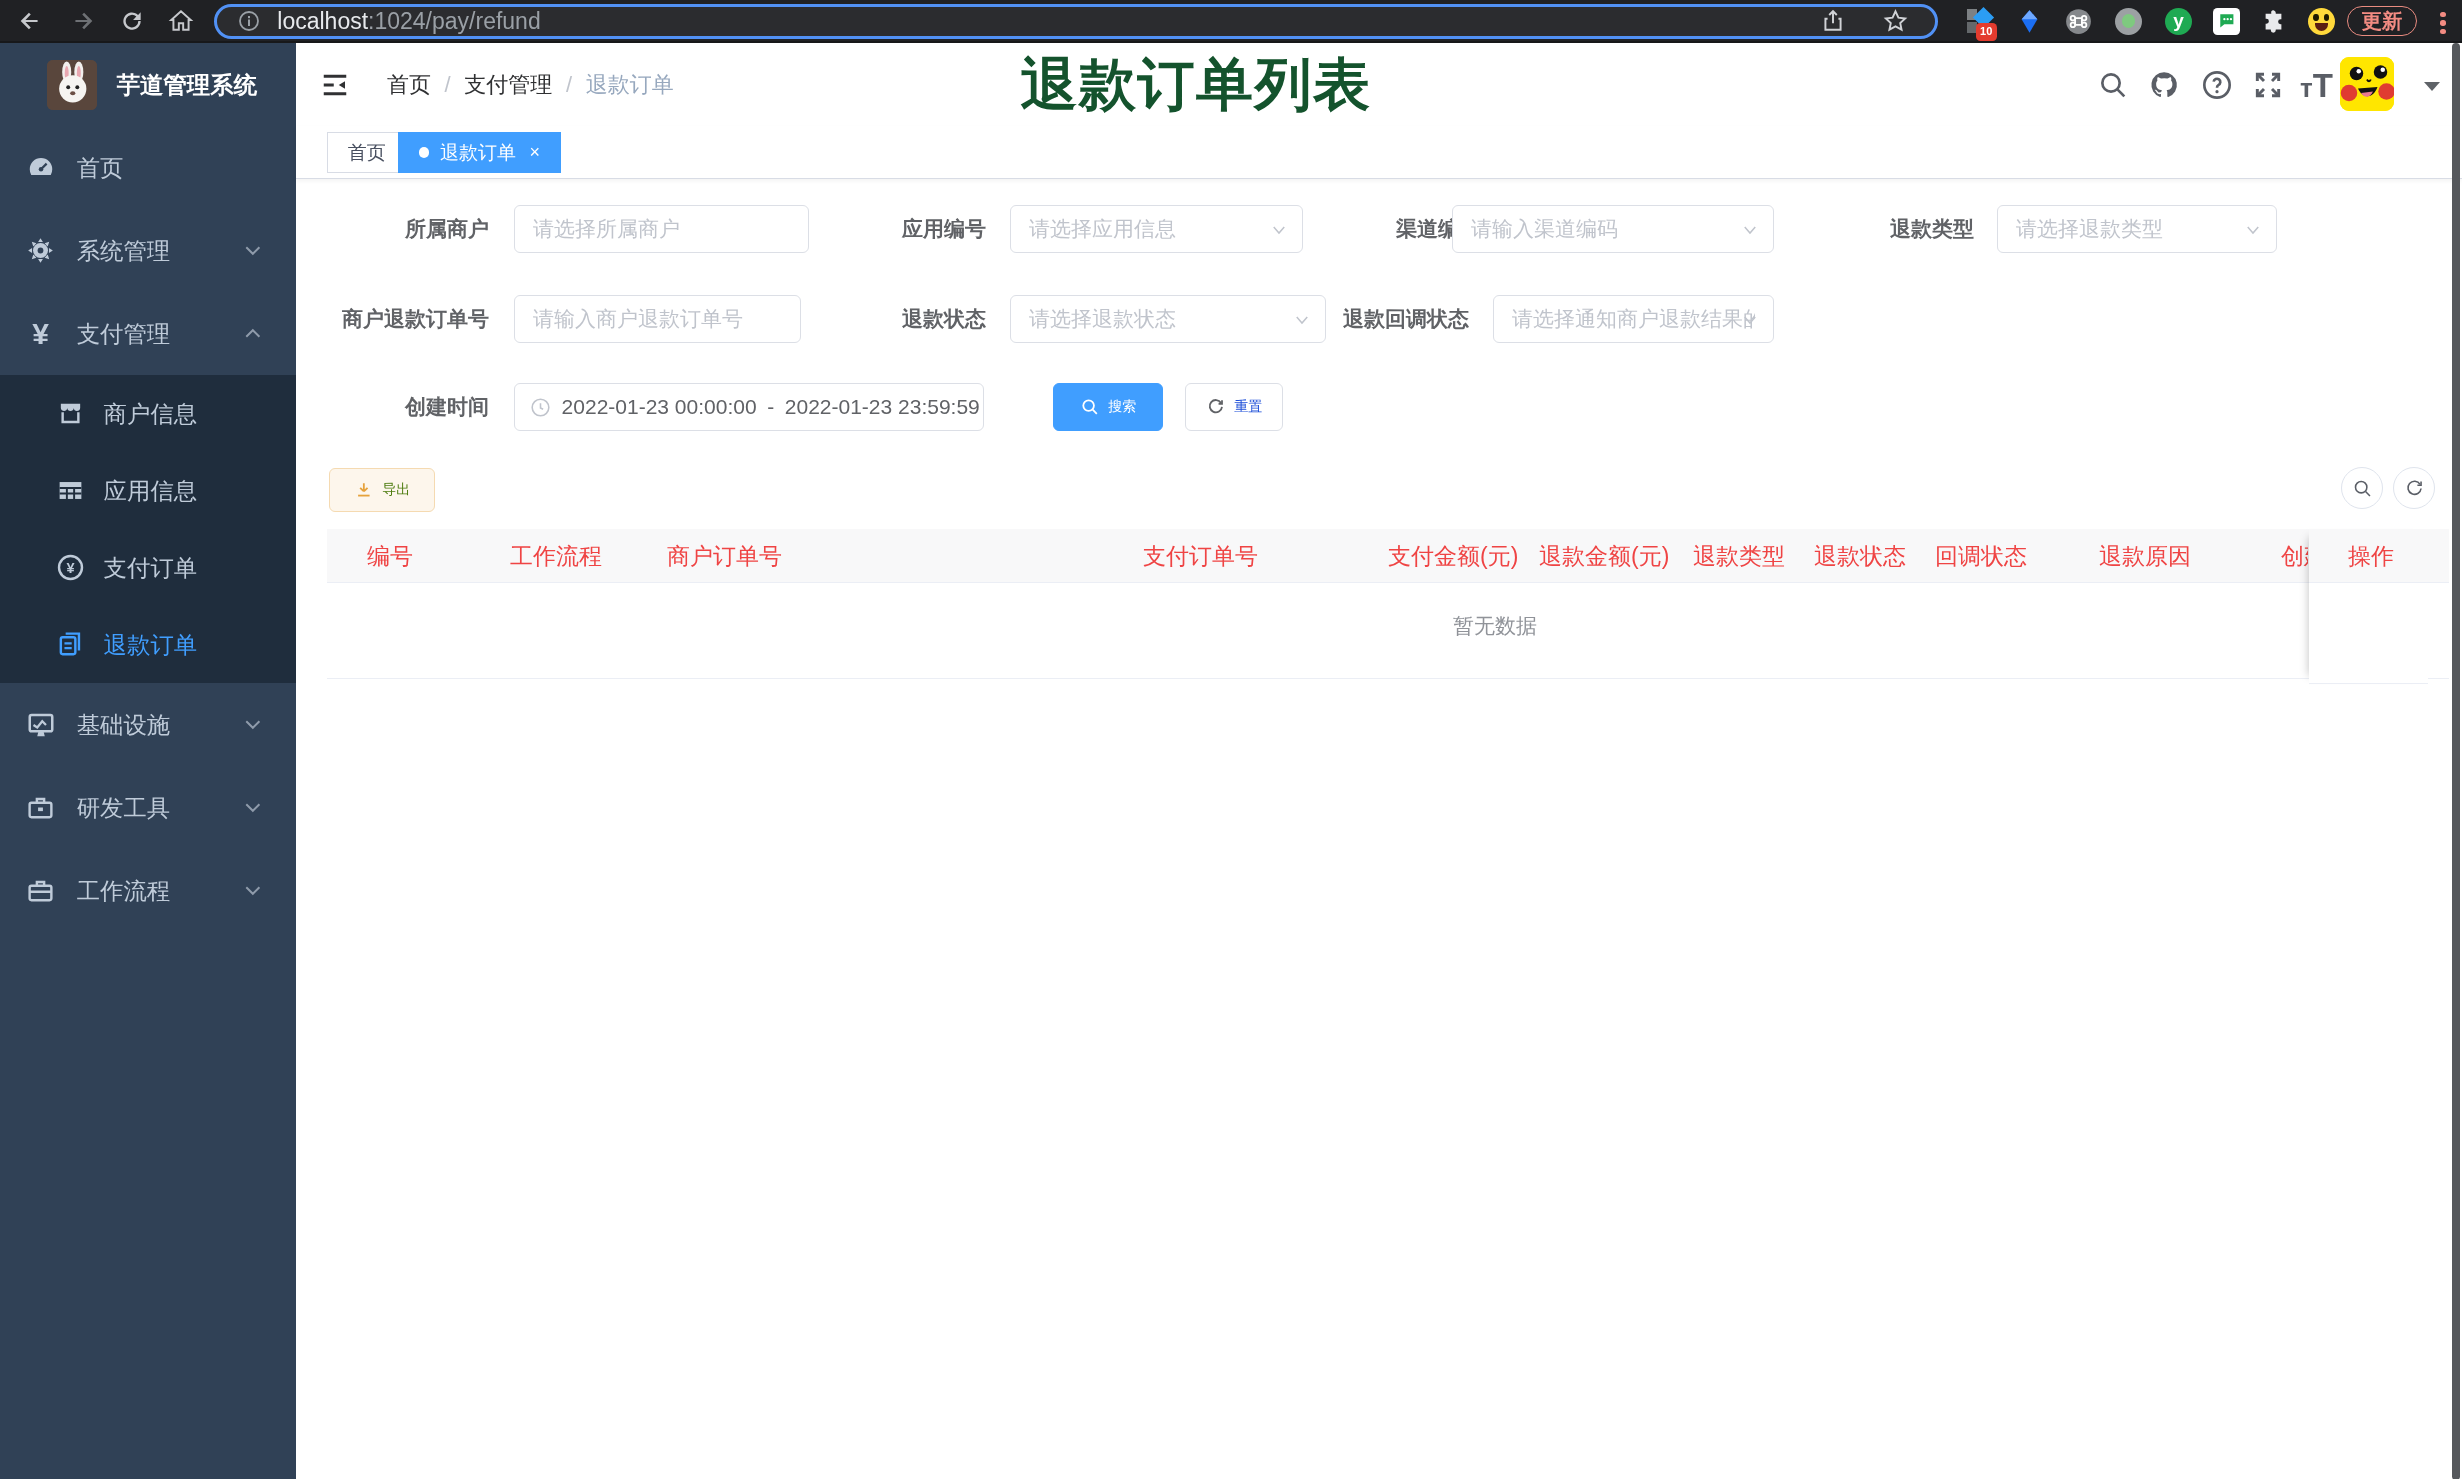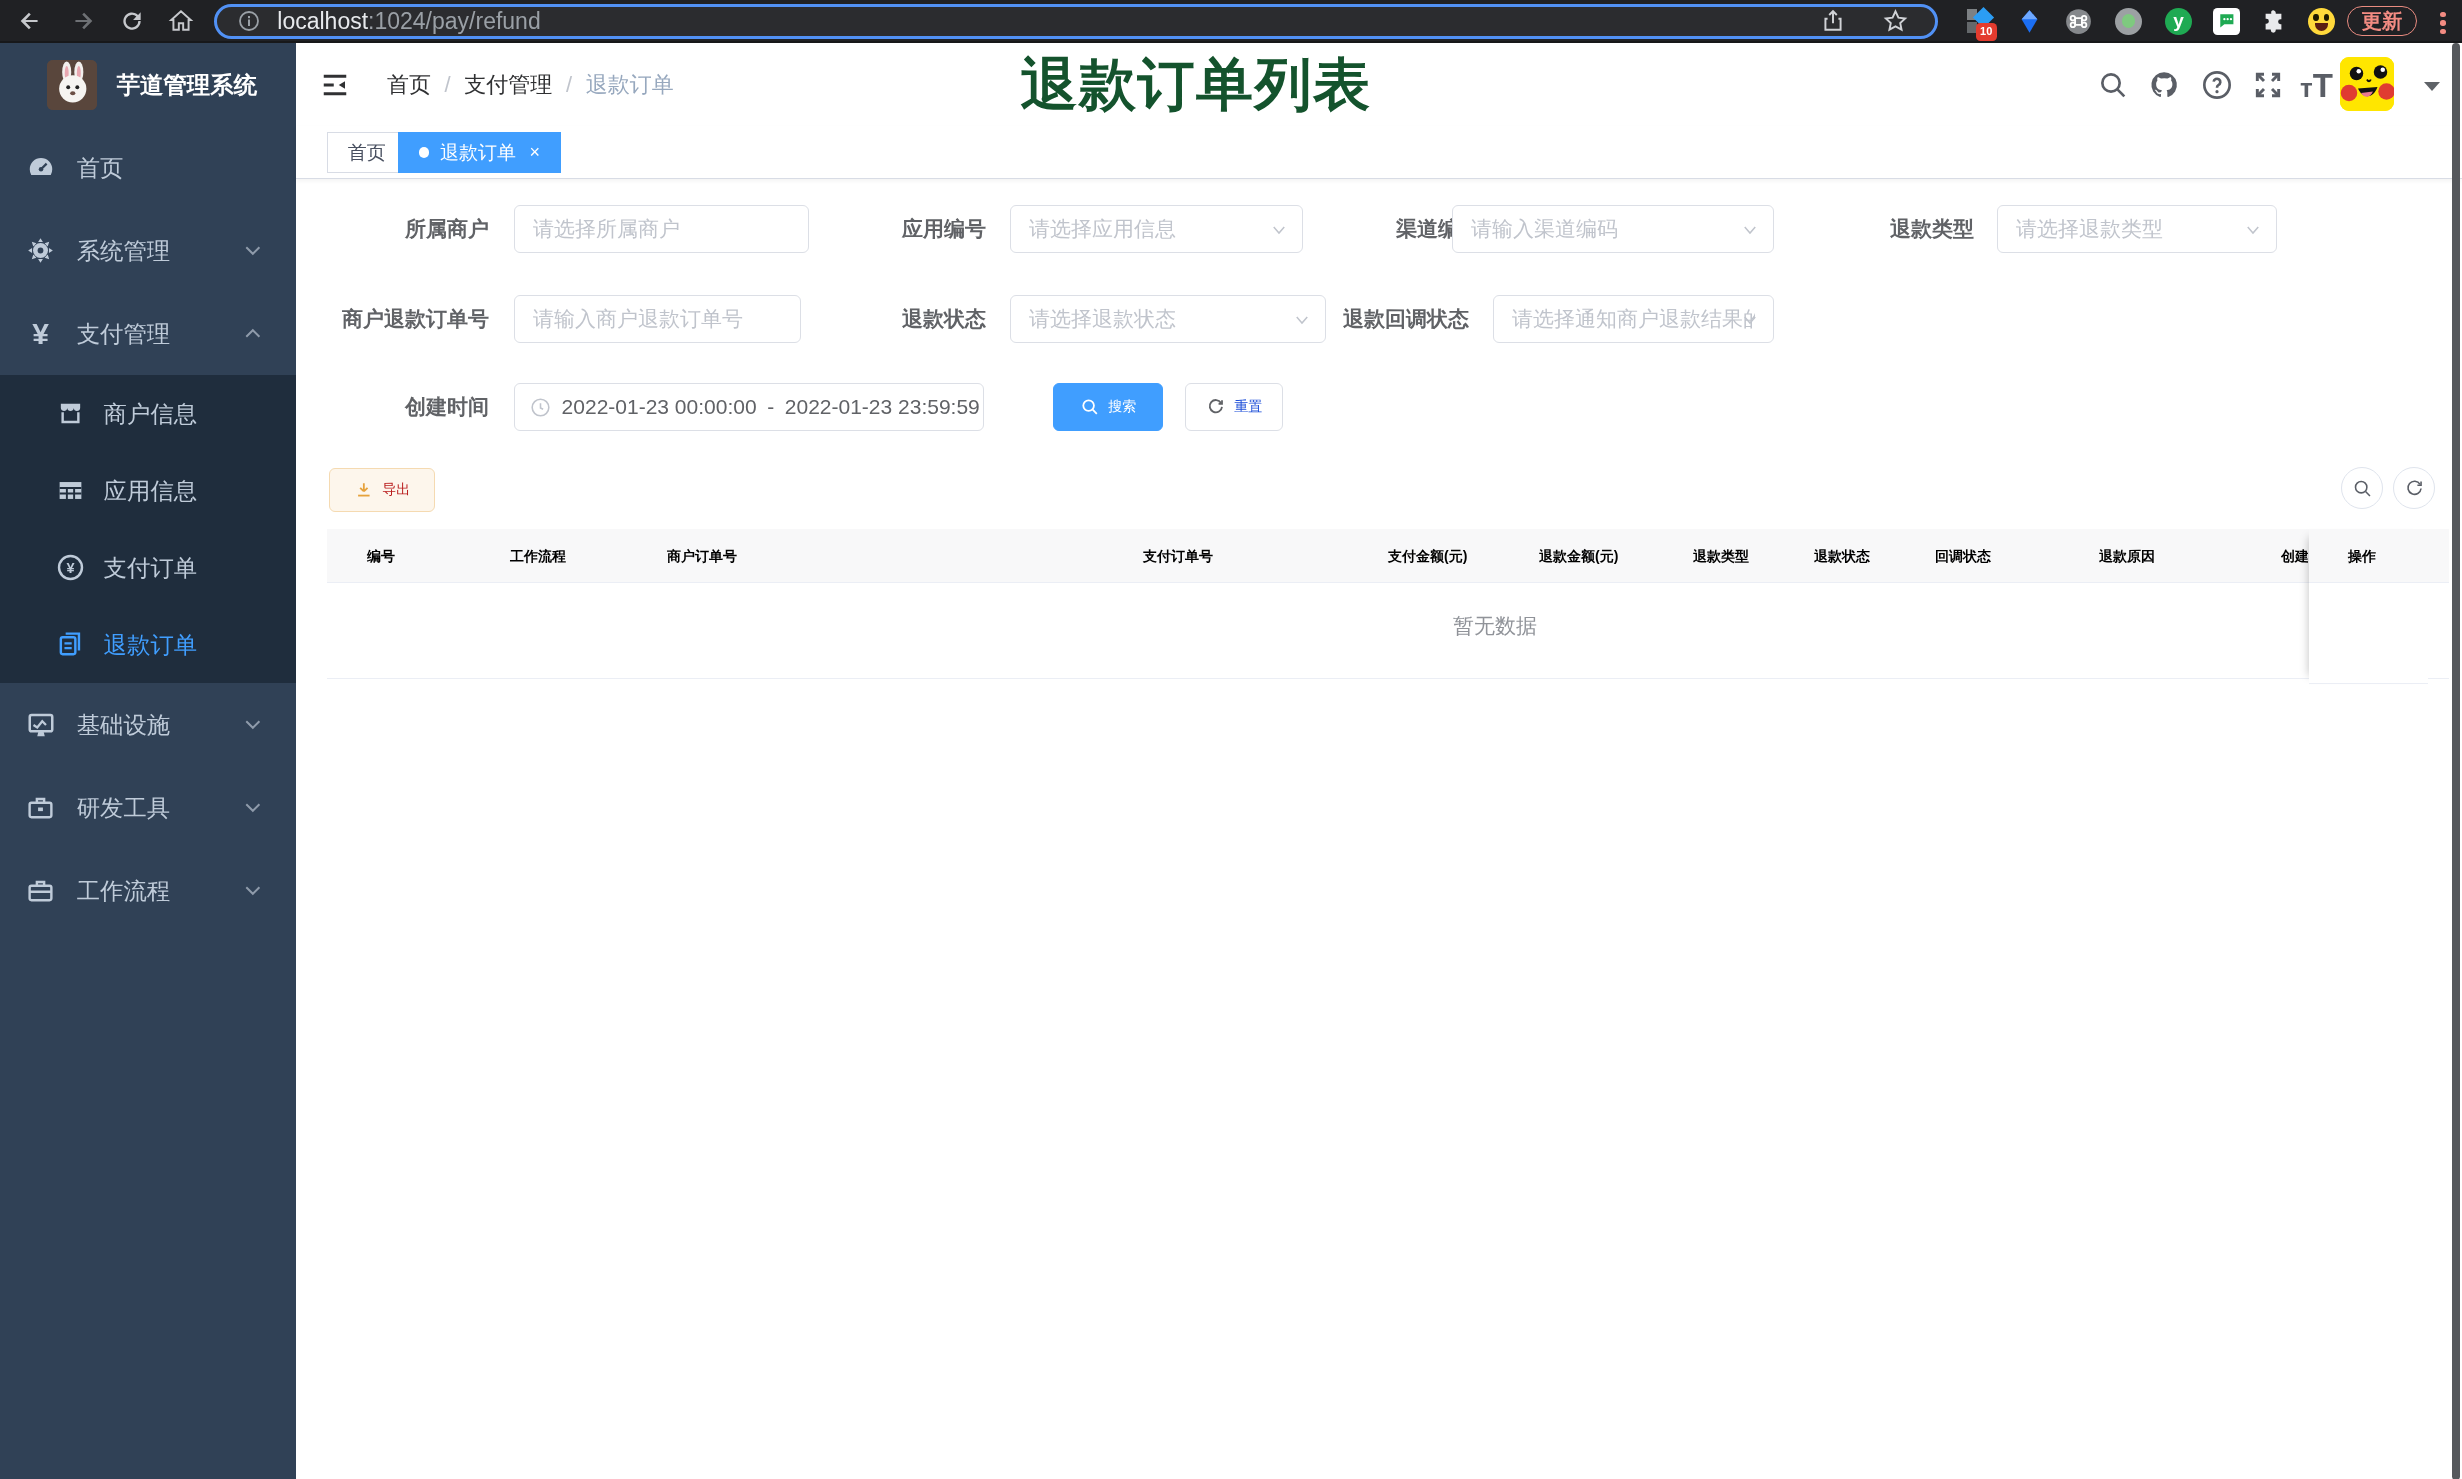--- a/index.html
+++ b/index.html
@@ -80,30 +80,30 @@
     font-size:21px; color:#606266; font-family:inherit; background:transparent; }
   .fbox input::placeholder { color:#c0c4cc; }
   .sel-arrow { position:absolute; right:13.6px; top:15px; flex:none; }
   .datebox { font-size:21px; color:#606266; }
   .datebox .dtxt { max-width:198px; overflow:hidden; white-space:nowrap; flex:none; }
   .btn { position:absolute; height:48px; border-radius:6px; font-size:14px;
     display:flex; align-items:center; justify-content:center; cursor:pointer; white-space:nowrap; }
   .btn svg { margin-right:9px; }
   .btn-primary { background:#409eff; color:#fff; border:1.5px solid #409eff; }
   .btn-plain { background:#fff; color:#1d4ed8; border:1.5px solid #dcdfe6; }
-  .btn-warn { background:#fdf6ec; color:#b91c1c; border:1.5px solid #f5dab1; }
+  .btn-warn { background:#fdf6ec; color:#4d7c0f; border:1.5px solid #f5dab1; }
   .circle-btn { position:absolute; width:42px; height:42px; border-radius:50%;
     border:1.5px solid #dfe4ed; background:#fff; display:flex; align-items:center;
     justify-content:center; cursor:pointer; }
 
   .table-wrap { position:absolute; left:31px; top:486px; width:2122px; height:150px; }
   .thead { position:absolute; left:0; top:0; width:2122px; height:54px;
     background:#f8f8f9; border-bottom:1.5px solid #ebeef5; }
-  .th { position:absolute; top:0; height:54px; line-height:54px; font-size:14px;
-    font-weight:bold; color:#000000; white-space:nowrap; }
+  .th { position:absolute; top:0; height:54px; line-height:54px; font-size:23px;
+    font-weight:normal; color:#ef4444; white-space:nowrap; }
   .th-clip { overflow:hidden; }
   .tbody-border { position:absolute; left:0; top:149px; width:2122px; height:0;
     border-bottom:1.5px solid #ebeef5; }
   .empty-text { position:absolute; left:1168px; top:83px; transform:translateX(-50%);
     font-size:21px; color:#909399; }
   .fixed-col { position:absolute; left:1982px; top:0; width:119px; height:155px;
     background:#fff; box-shadow:-7.6px 0 9px -7.6px rgba(0,0,0,.25);
     border-bottom:1.5px solid #ebeef5; }
   .fixed-col .fhead { height:54px; background:#f8f8f9; border-bottom:1.5px solid #ebeef5; }
 

